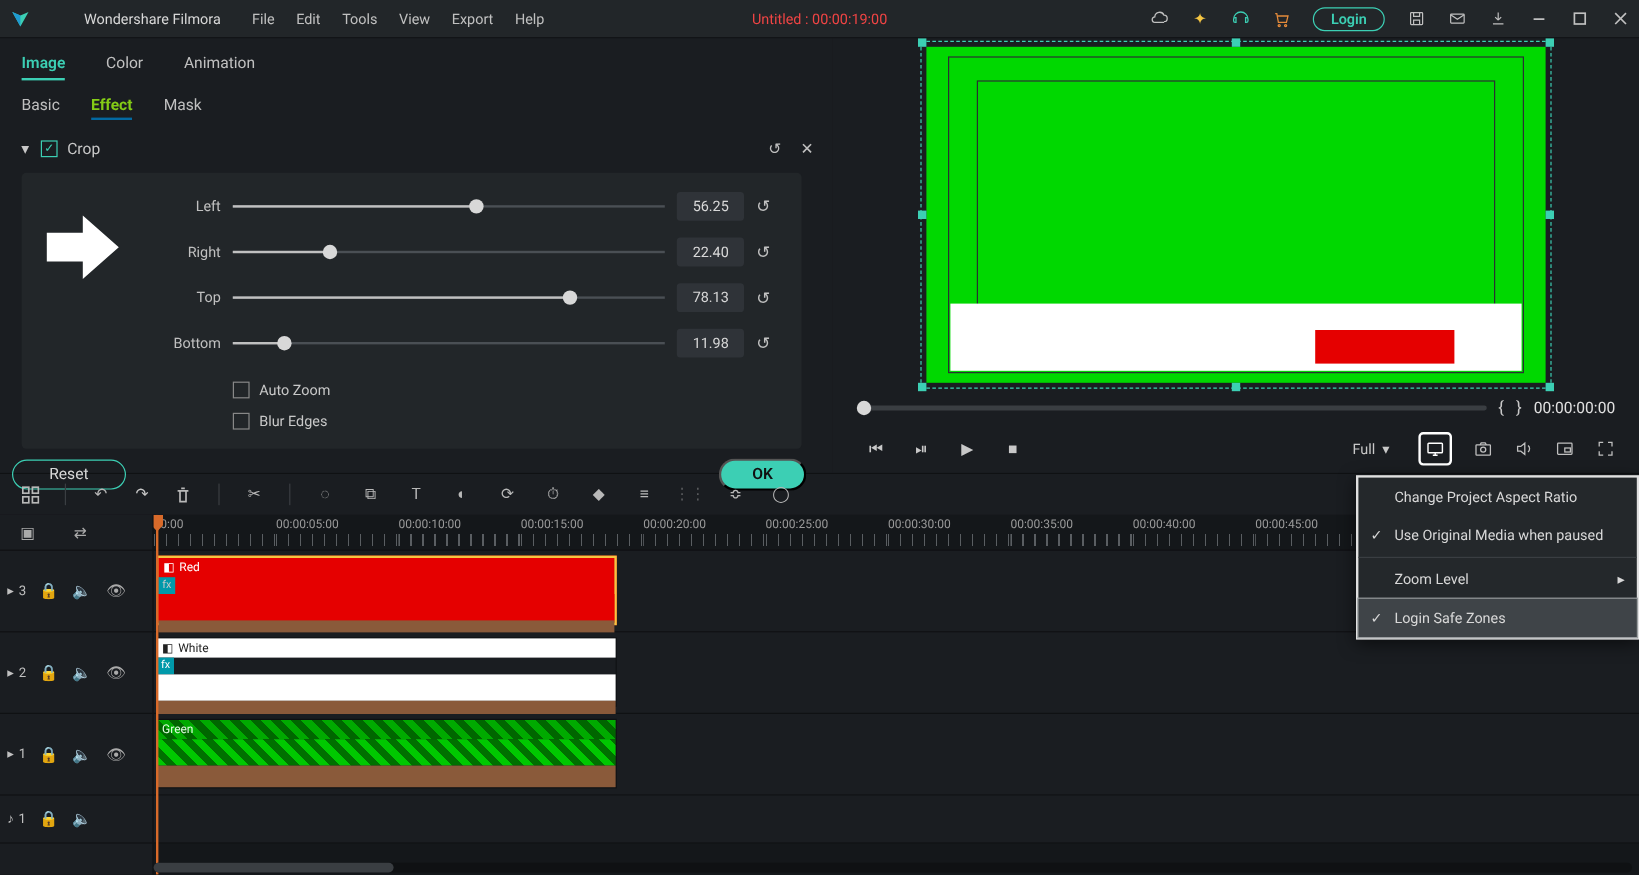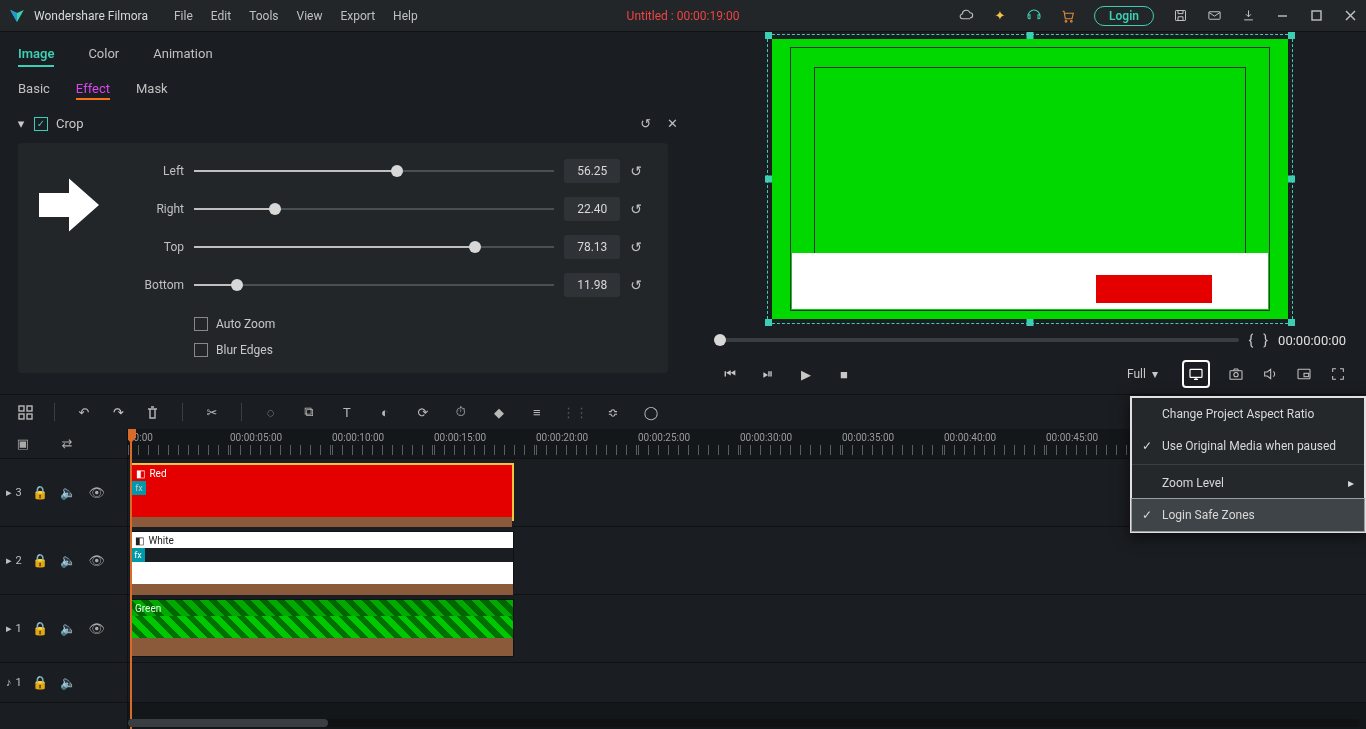--- a/index.html
+++ b/index.html
@@ -1,34 +1,34 @@
 <!DOCTYPE html>
 <html><head>
 <meta charset="utf-8">
 <style>
 * { margin:0; padding:0; box-sizing:border-box; font-family:-apple-system,Segoe UI,Roboto,sans-serif; }
 body { background:#1a1d21; color:#c8c8c8; width:1366px; height:729px; overflow:hidden; user-select:none; font-size:13px; }
 .titlebar { height:32px; background:#222629; display:flex; align-items:center; padding:0 8px; border-bottom:1px solid #0f1113; }
 .logo { width:18px; height:18px; margin-right:8px; }
 .logo svg{ width:18px; height:18px; }
-.app-name { font-size:12px; color:#d8d8d8; margin-right:26px; }
+.app-name { font-size:12px; color:#d8d8d8; margin-right:26px;margin-left:36px; }
 .menu-items { display:flex; gap:18px; }
 .menu-items span { font-size:12px; color:#c0c0c0; cursor:pointer;text-align:center; }
 .title-center { position:absolute; left:50%; transform:translateX(-50%); font-size:12px; color:#ef4444; }
 .title-right { margin-left:auto; display:flex; gap:18px; align-items:center; }
 .icon-btn { width:16px; height:16px; display:flex; align-items:center; justify-content:center; cursor:pointer; color:#c8c8c8; }
 .login-btn { border:1.5px solid #3ccfb4; color:#3ccfb4; border-radius:14px; padding:2px 14px; font-size:12px; font-weight:600; cursor:pointer; }
 .upper { display:flex; height:362px; }
 .left-panel { width:694px; background:#1a1d21; display:flex; flex-direction:column; }
 .tabs-primary { display:flex; gap:34px; padding:14px 18px 8px; }
 .tabs-primary span { font-size:13px; color:#c0c0c0; cursor:pointer; padding-bottom:4px; }
 .tabs-primary .active { color:#3ccfb4; border-bottom:2px solid #3ccfb4; font-weight:600; }
 .tabs-secondary { display:flex; gap:26px; padding:6px 18px 10px; }
 .tabs-secondary span { font-size:13px; color:#c0c0c0; cursor:pointer; padding-bottom:2px; }
-.tabs-secondary .active { color:#d946ef; border-bottom:2px solid #f97316; font-weight:400; }
+.tabs-secondary .active { color:#84cc16; border-bottom:2px solid #0369a1; font-weight:700; }
 .section-header { display:flex; align-items:center; padding:6px 16px; gap:8px; }
 .chev { width:10px; text-align:center; }
 .checkbox { width:14px; height:14px; border:1px solid #3ccfb4; display:flex; align-items:center; justify-content:center; color:#3ccfb4; font-size:10px; }
 .checkbox.off { border-color:#888; color:transparent; }
 .section-right { margin-left:auto; display:flex; gap:16px; color:#c0c0c0; }
 .sect-icon { cursor:pointer; }
 .crop-box { background:#222629; margin:6px 26px 0 18px; border-radius:4px; padding:16px 26px 16px 12px; position:relative; display:flex; gap:14px; }
 .big-arrow { width:78px; display:flex; align-items:flex-start; justify-content:center; padding-top:10px; }
 .big-arrow svg{ width:72px; height:72px; }
 .crop-rows { flex:1; display:flex; flex-direction:column; gap:14px; }
@@ -258,20 +258,24 @@
           <div class="check-row">
             <span class="checkbox off">✓</span>
             <span>Blur Edges</span>
           </div>
         </div>
       </div>
     </div>
 
     <div class="scrollbar-v"></div>
 
+    <div class="bottom-bar">
+      <button class="btn-reset">Reset</button>
+      <button class="btn-ok">OK</button>
+    </div>
   </div>
 
   <div class="preview">
     <div class="preview-canvas">
       <div class="safe-outer">
         <div class="green-fill"></div>
         <div class="safe-inner1"></div>
         <div class="safe-inner2"></div>
         <div class="white-strip"></div>
         <div class="red-rect"></div>

